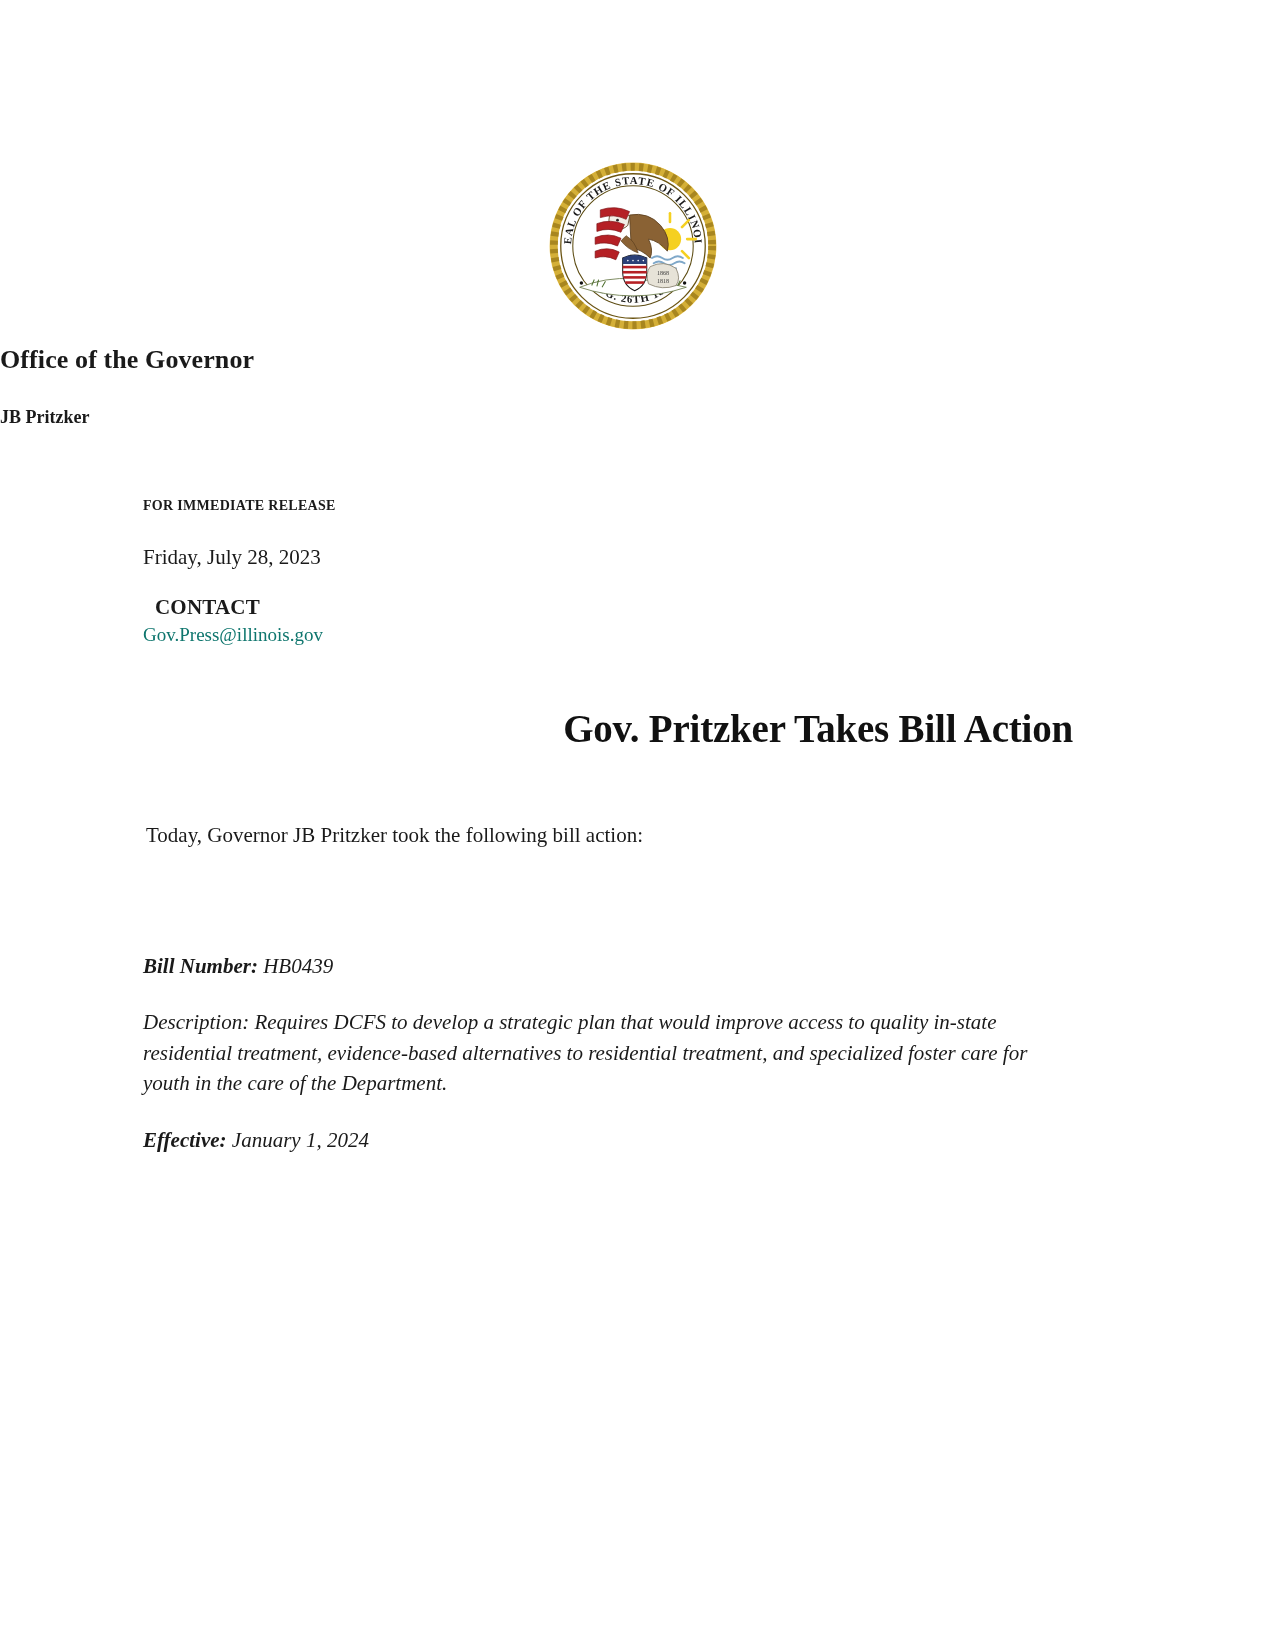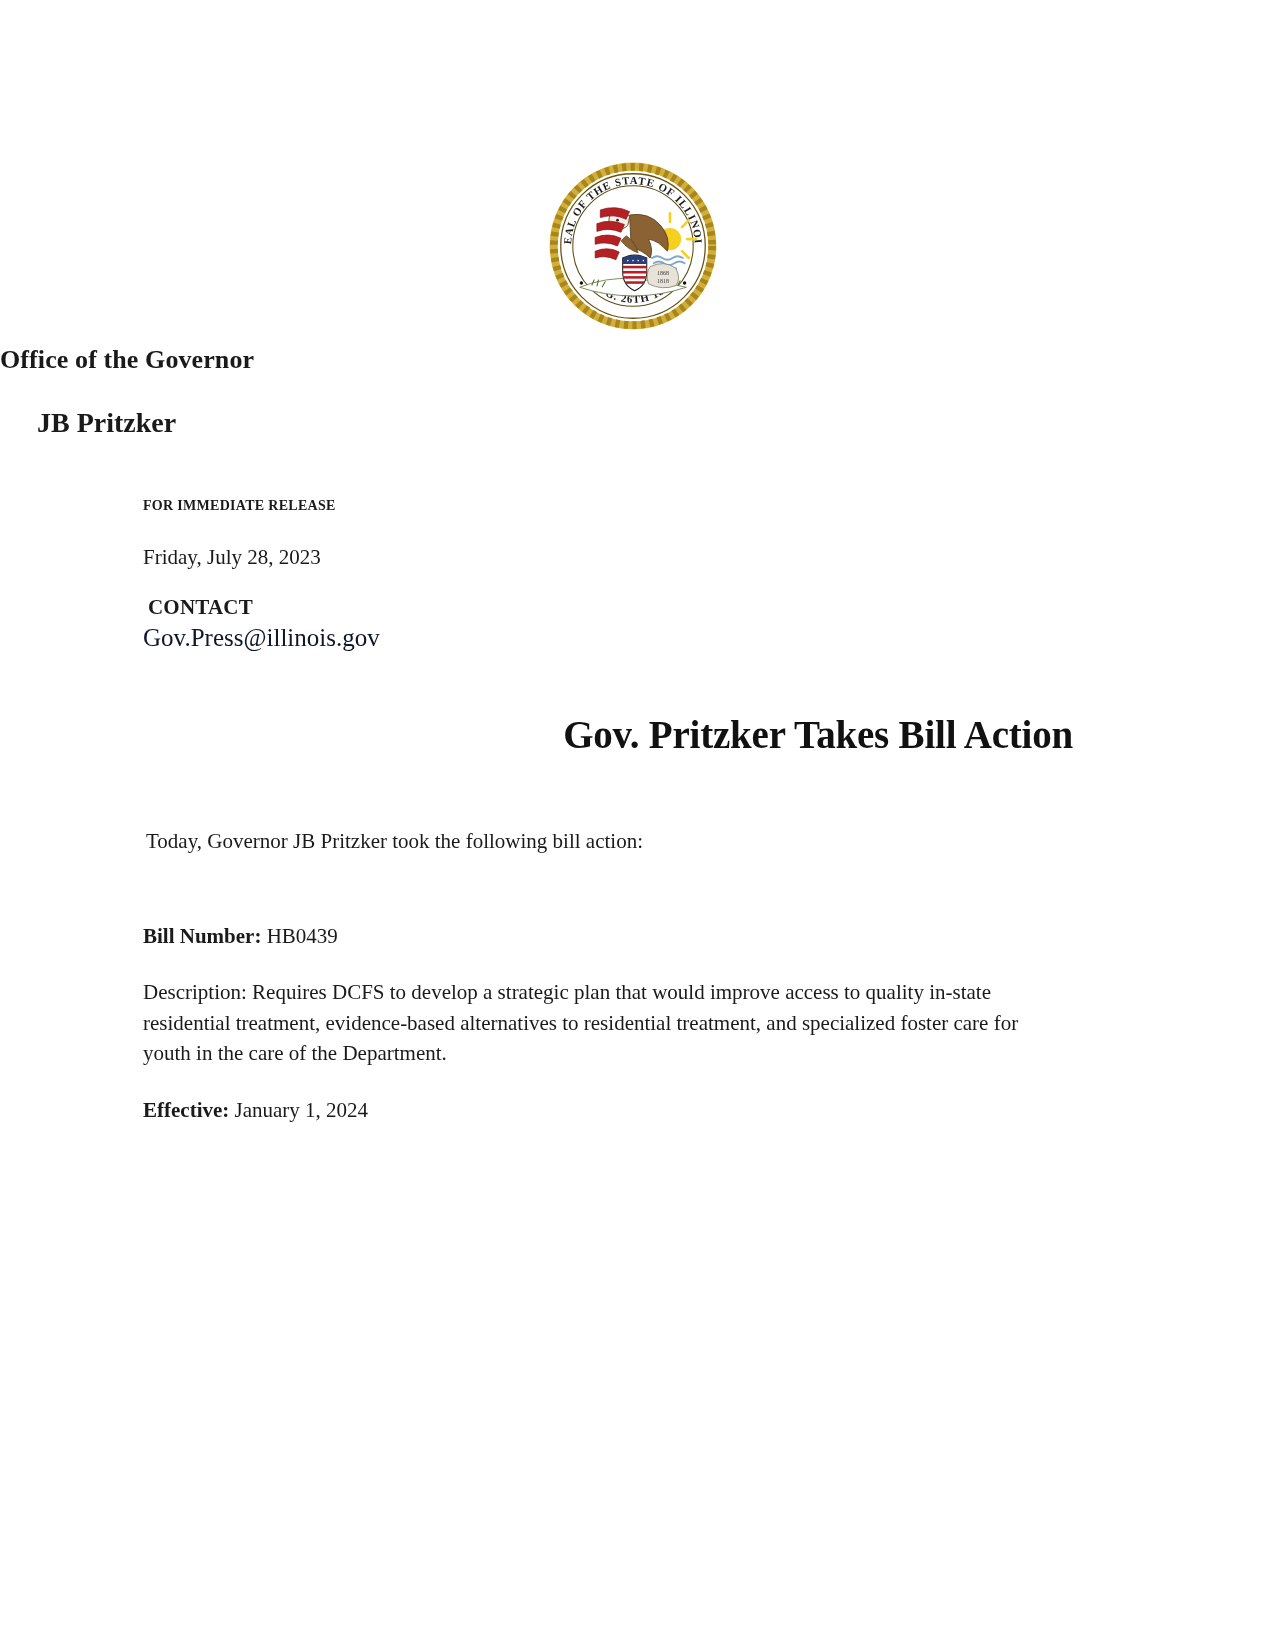--- a/index.html
+++ b/index.html
@@ -41,24 +41,23 @@
     width: 100%;
     text-align: left;
   }
   .header-line-1 {
     font-size: 26px;
     font-weight: bold;
     letter-spacing: 0.1px;
     margin: 0 0 32px 0;
   }
   .header-line-2 {
-    font-size: 28px;
+    font-size: 18px;
     font-weight: bold;
     margin: 0;
-    padding-left: 37px;
   }
 
   
   .content {
     position: absolute;
     top: 498px;
     left: 143px;
     width: 930px;
   }
   .release-label {
@@ -68,46 +67,47 @@
     margin: 0 0 31px 0;
   }
   .release-date {
     font-size: 21px;
     margin: 0 0 25px 0;
   }
   .contact-label {
     font-size: 21px;
     font-weight: bold;
     letter-spacing: 0.2px;
-    margin: 0 0 4px 5px;
+    margin: 0 0 4px 12px;
   }
   .contact-email {
-    font-size: 25px;
-    color: #0f172a;
+    font-size: 19px;
+    color: #0f766e;
     text-decoration: none;
     display: inline-block;
   }
 
   .headline {
     margin: 60px 0 0 0;
     text-align: right;
     font-size: 39px;
     font-weight: bold;
     letter-spacing: -0.2px;
     color: #111111;
   }
 
   .intro {
     margin: 70px 0 0 3px;
     font-size: 21px;
     line-height: 1.42;
   }
 
   .bill-block {
-    margin-top: 64px;
+    margin-top: 100px;
+    font-style: italic;
   }
   .bill-line {
     font-size: 21px;
     line-height: 1.45;
     margin: 0 0 26px 0;
   }
   .bill-line:last-child { margin-bottom: 0; }
   .bill-line .lbl {
     font-weight: bold;
   }

